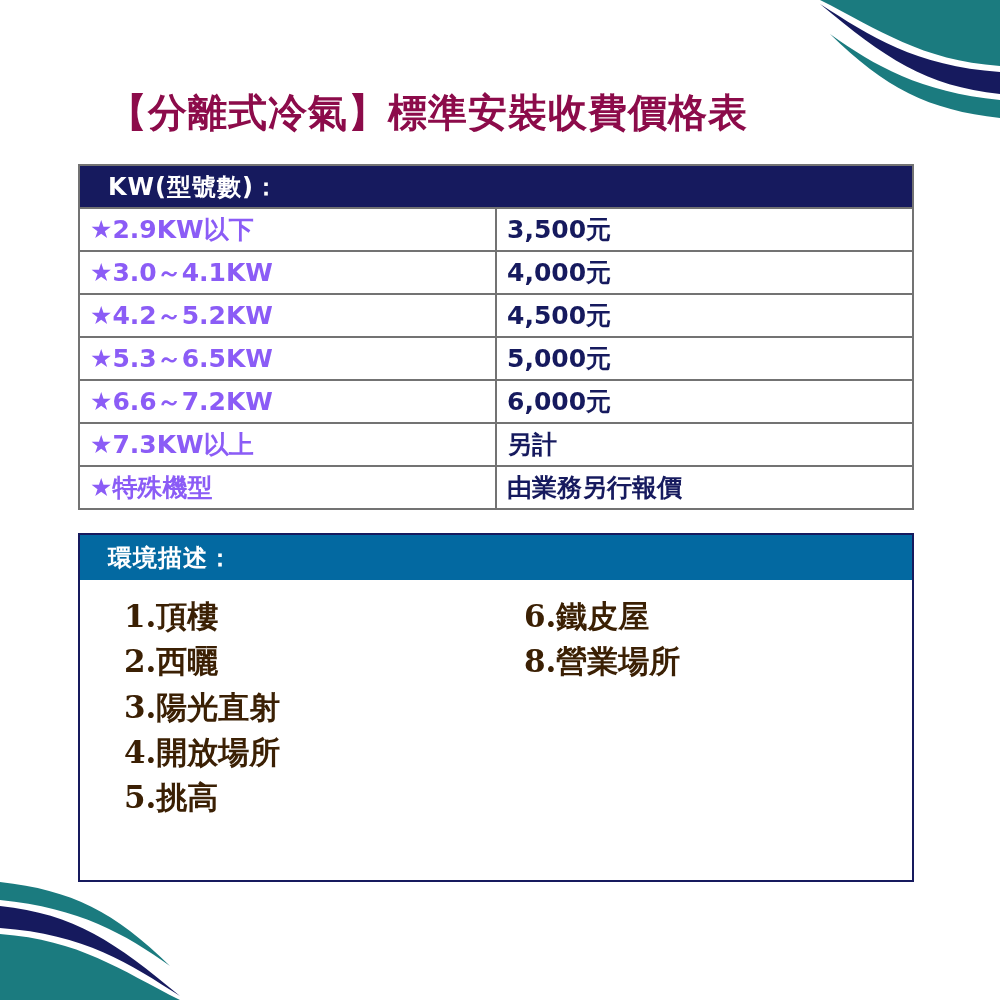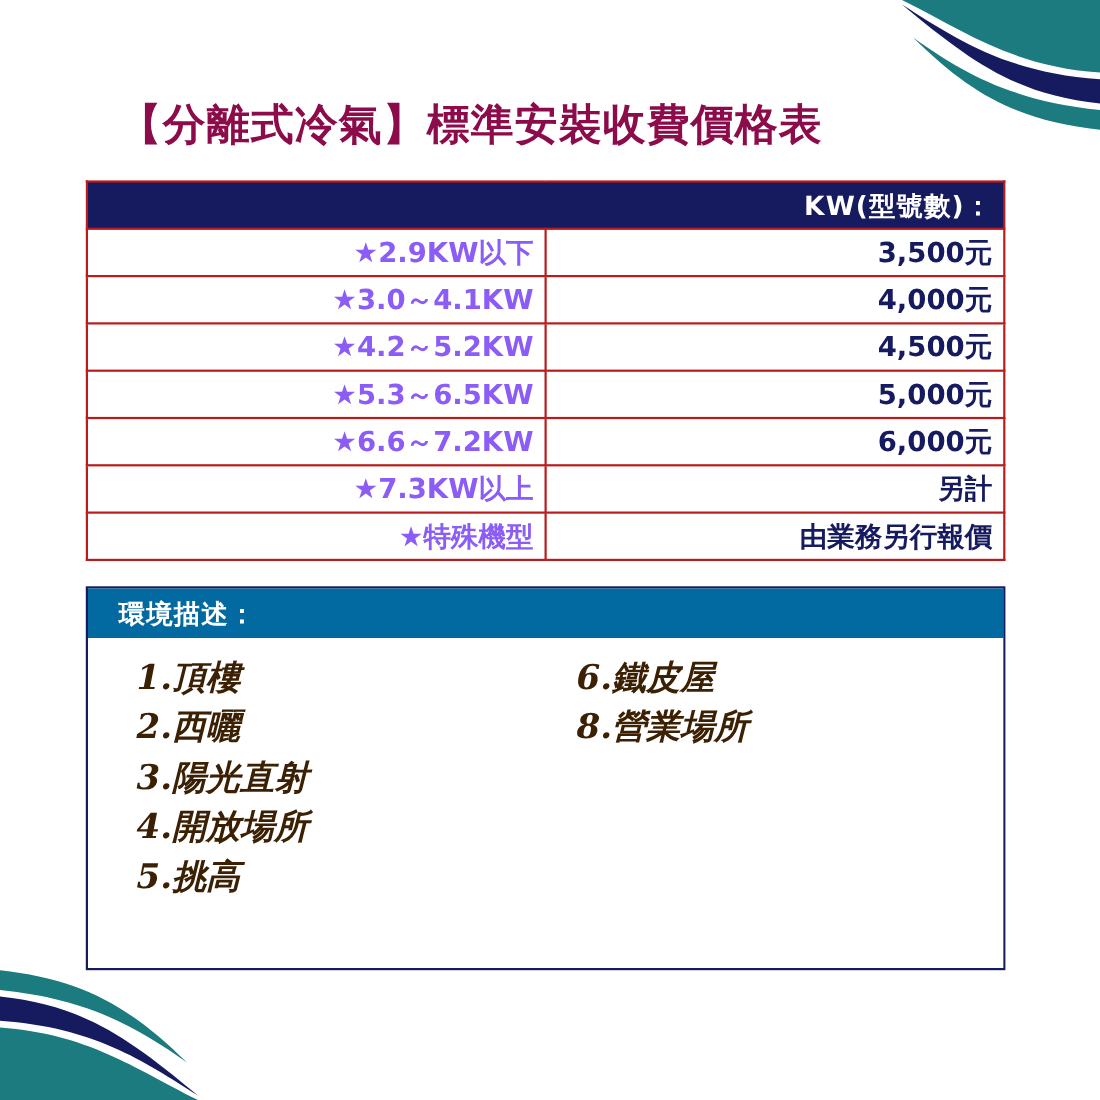--- a/index.html
+++ b/index.html
@@ -47,25 +47,24 @@
 
   
   .price-table {
     border: 2px solid #161a5e;
     border-collapse: collapse;
     width: 836px;
     margin: 0 auto;
     table-layout: fixed;
   }
   .price-table td, .price-table th {
-    border: 2px solid #b91c1c;
+    border: 2px solid #737373;
     padding: 0 10px;
     height: 43px;
     vertical-align: middle;
-    text-align: right;
   }
   .price-head {
     background: #161a5e;
     color: #ffffff;
     text-align: left;
     font-size: 24px;
     font-weight: bold;
     letter-spacing: 1px;
     font-family: "DejaVu Sans", "Liberation Sans", sans-serif;
   }
@@ -103,21 +102,20 @@
   }
   .env-body {
     background: #ffffff;
     padding: 14px 0 18px 0;
     min-height: 300px;
     position: relative;
   }
   .env-cols {
     display: flex;
     padding-left: 44px;
-    font-style: italic;
   }
   .env-col { }
   .env-col.left { width: 400px; }
   .env-col.right { width: 360px; }
   .env-item {
     font-family: "DejaVu Serif", "Liberation Serif", serif;
     font-weight: bold;
     font-size: 31px;
     color: #3b2004;
     line-height: 1.46;

